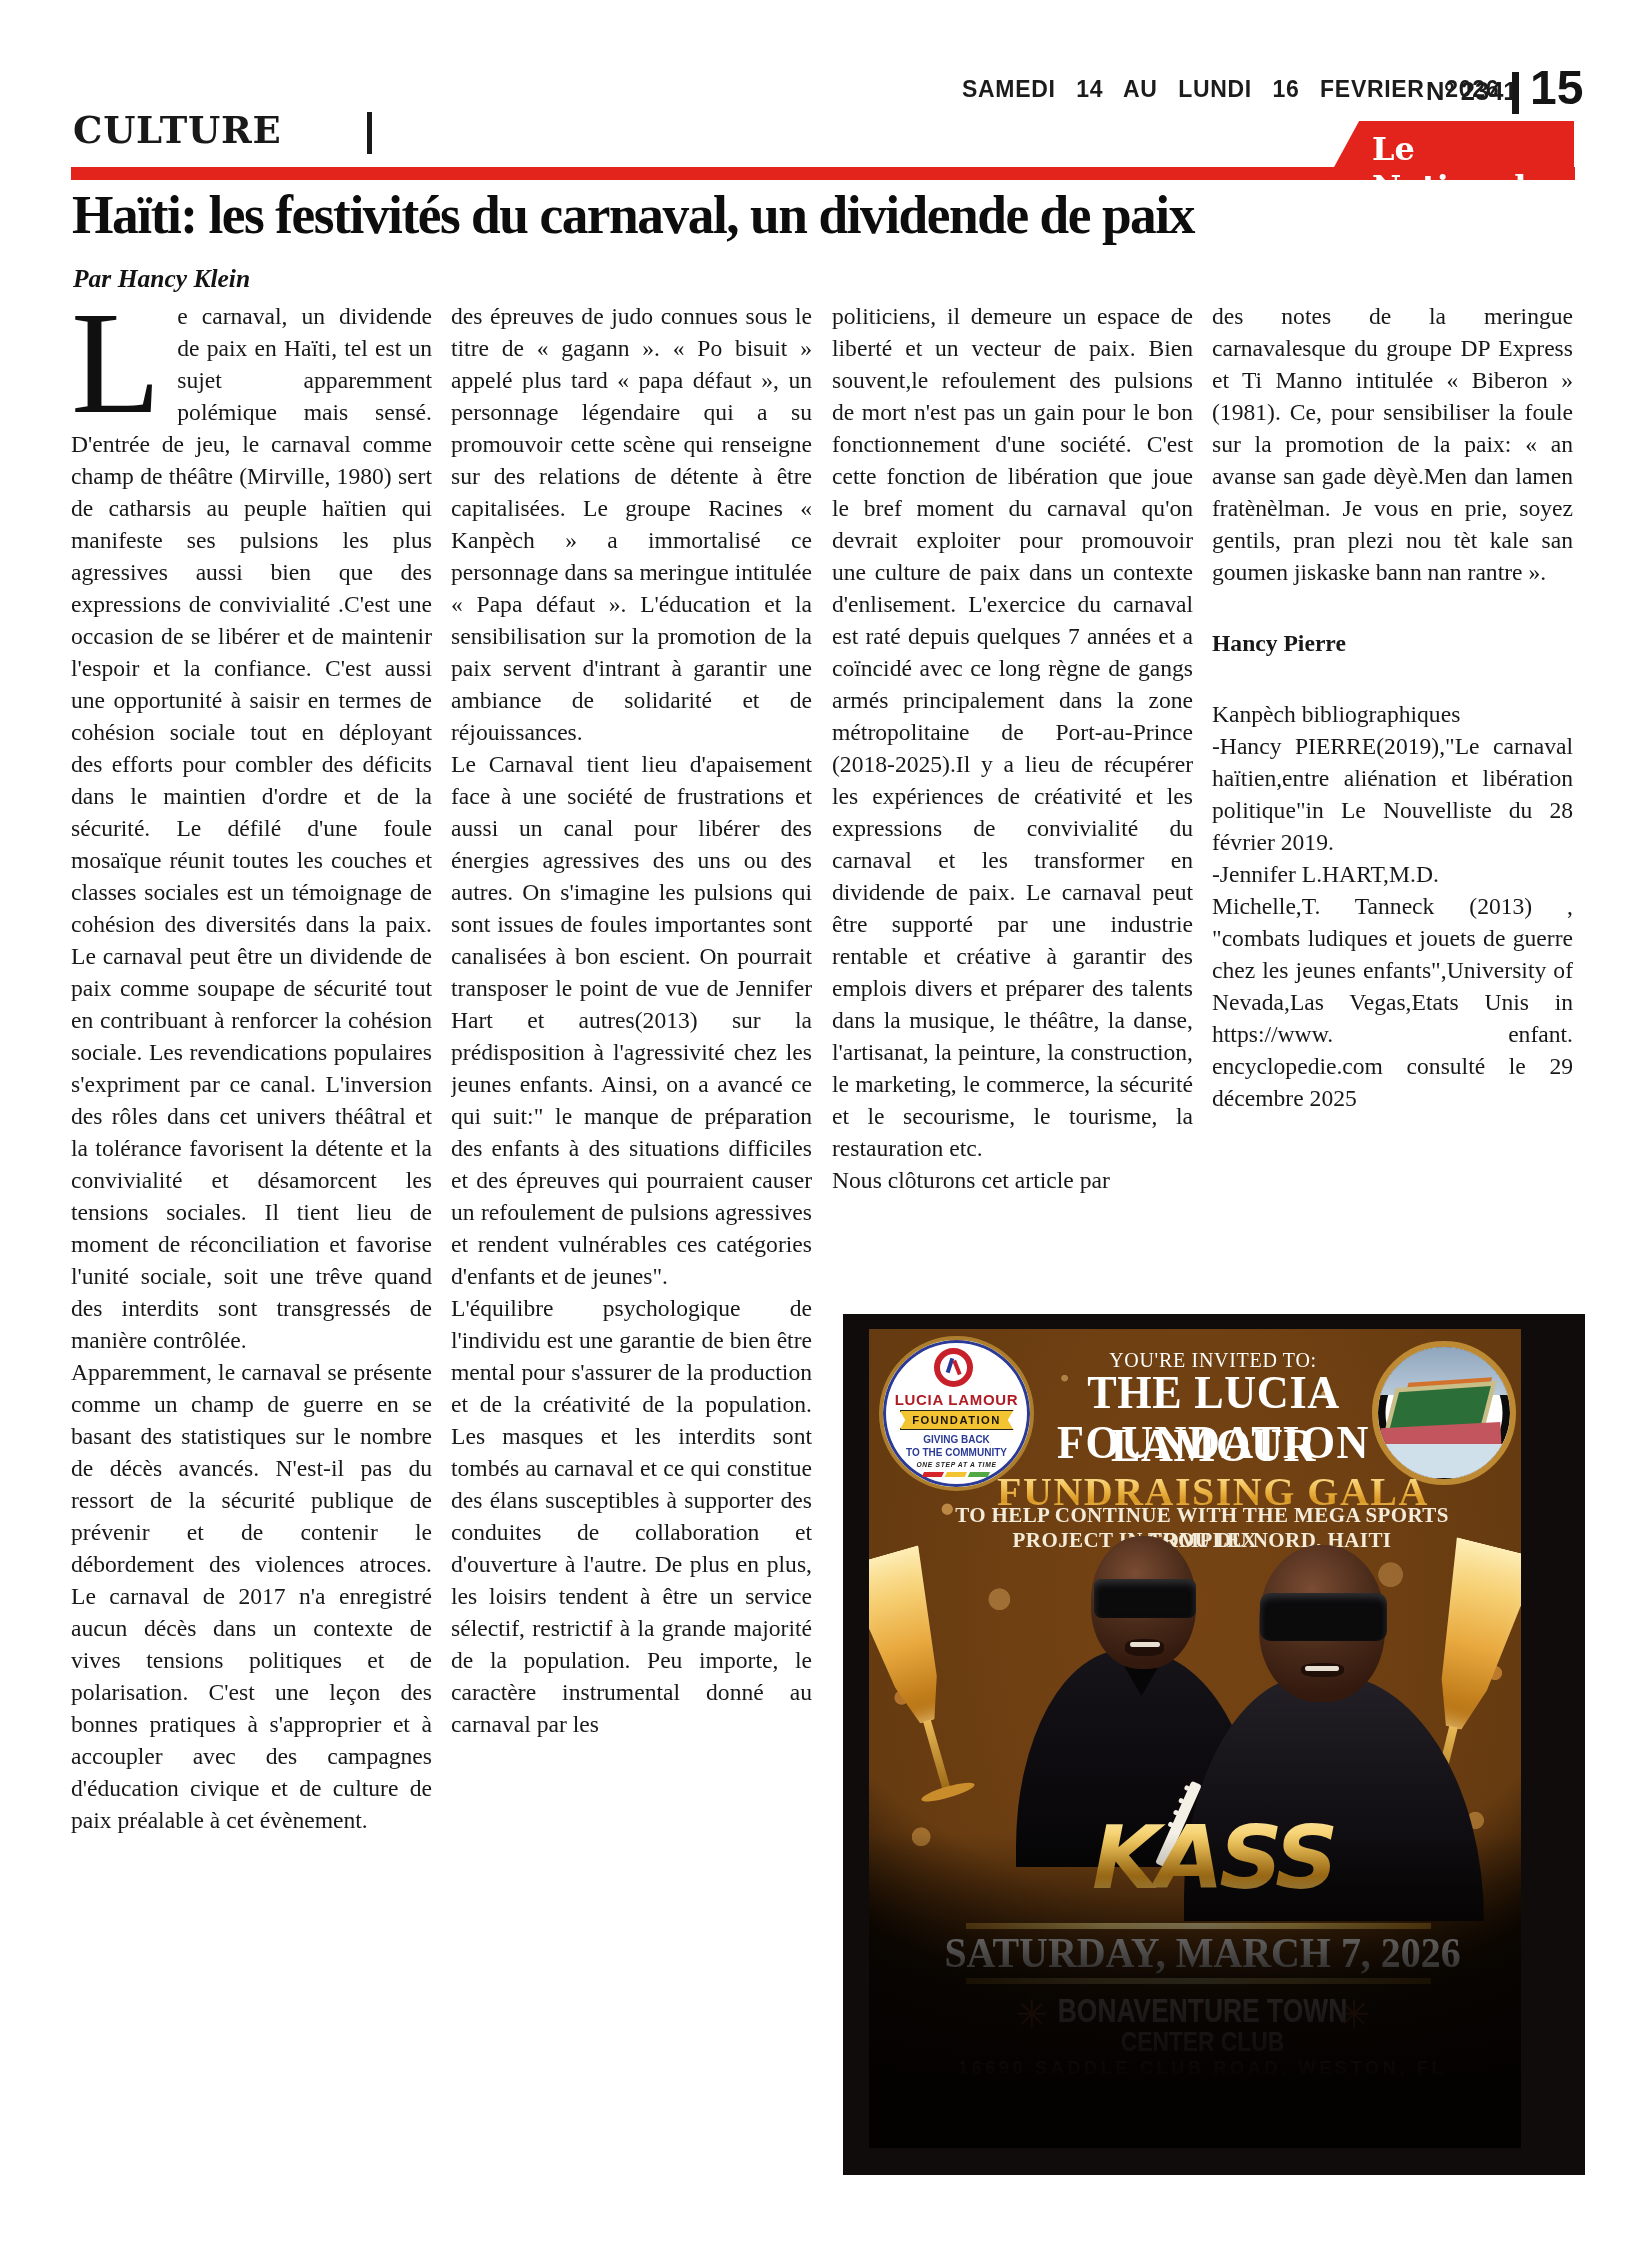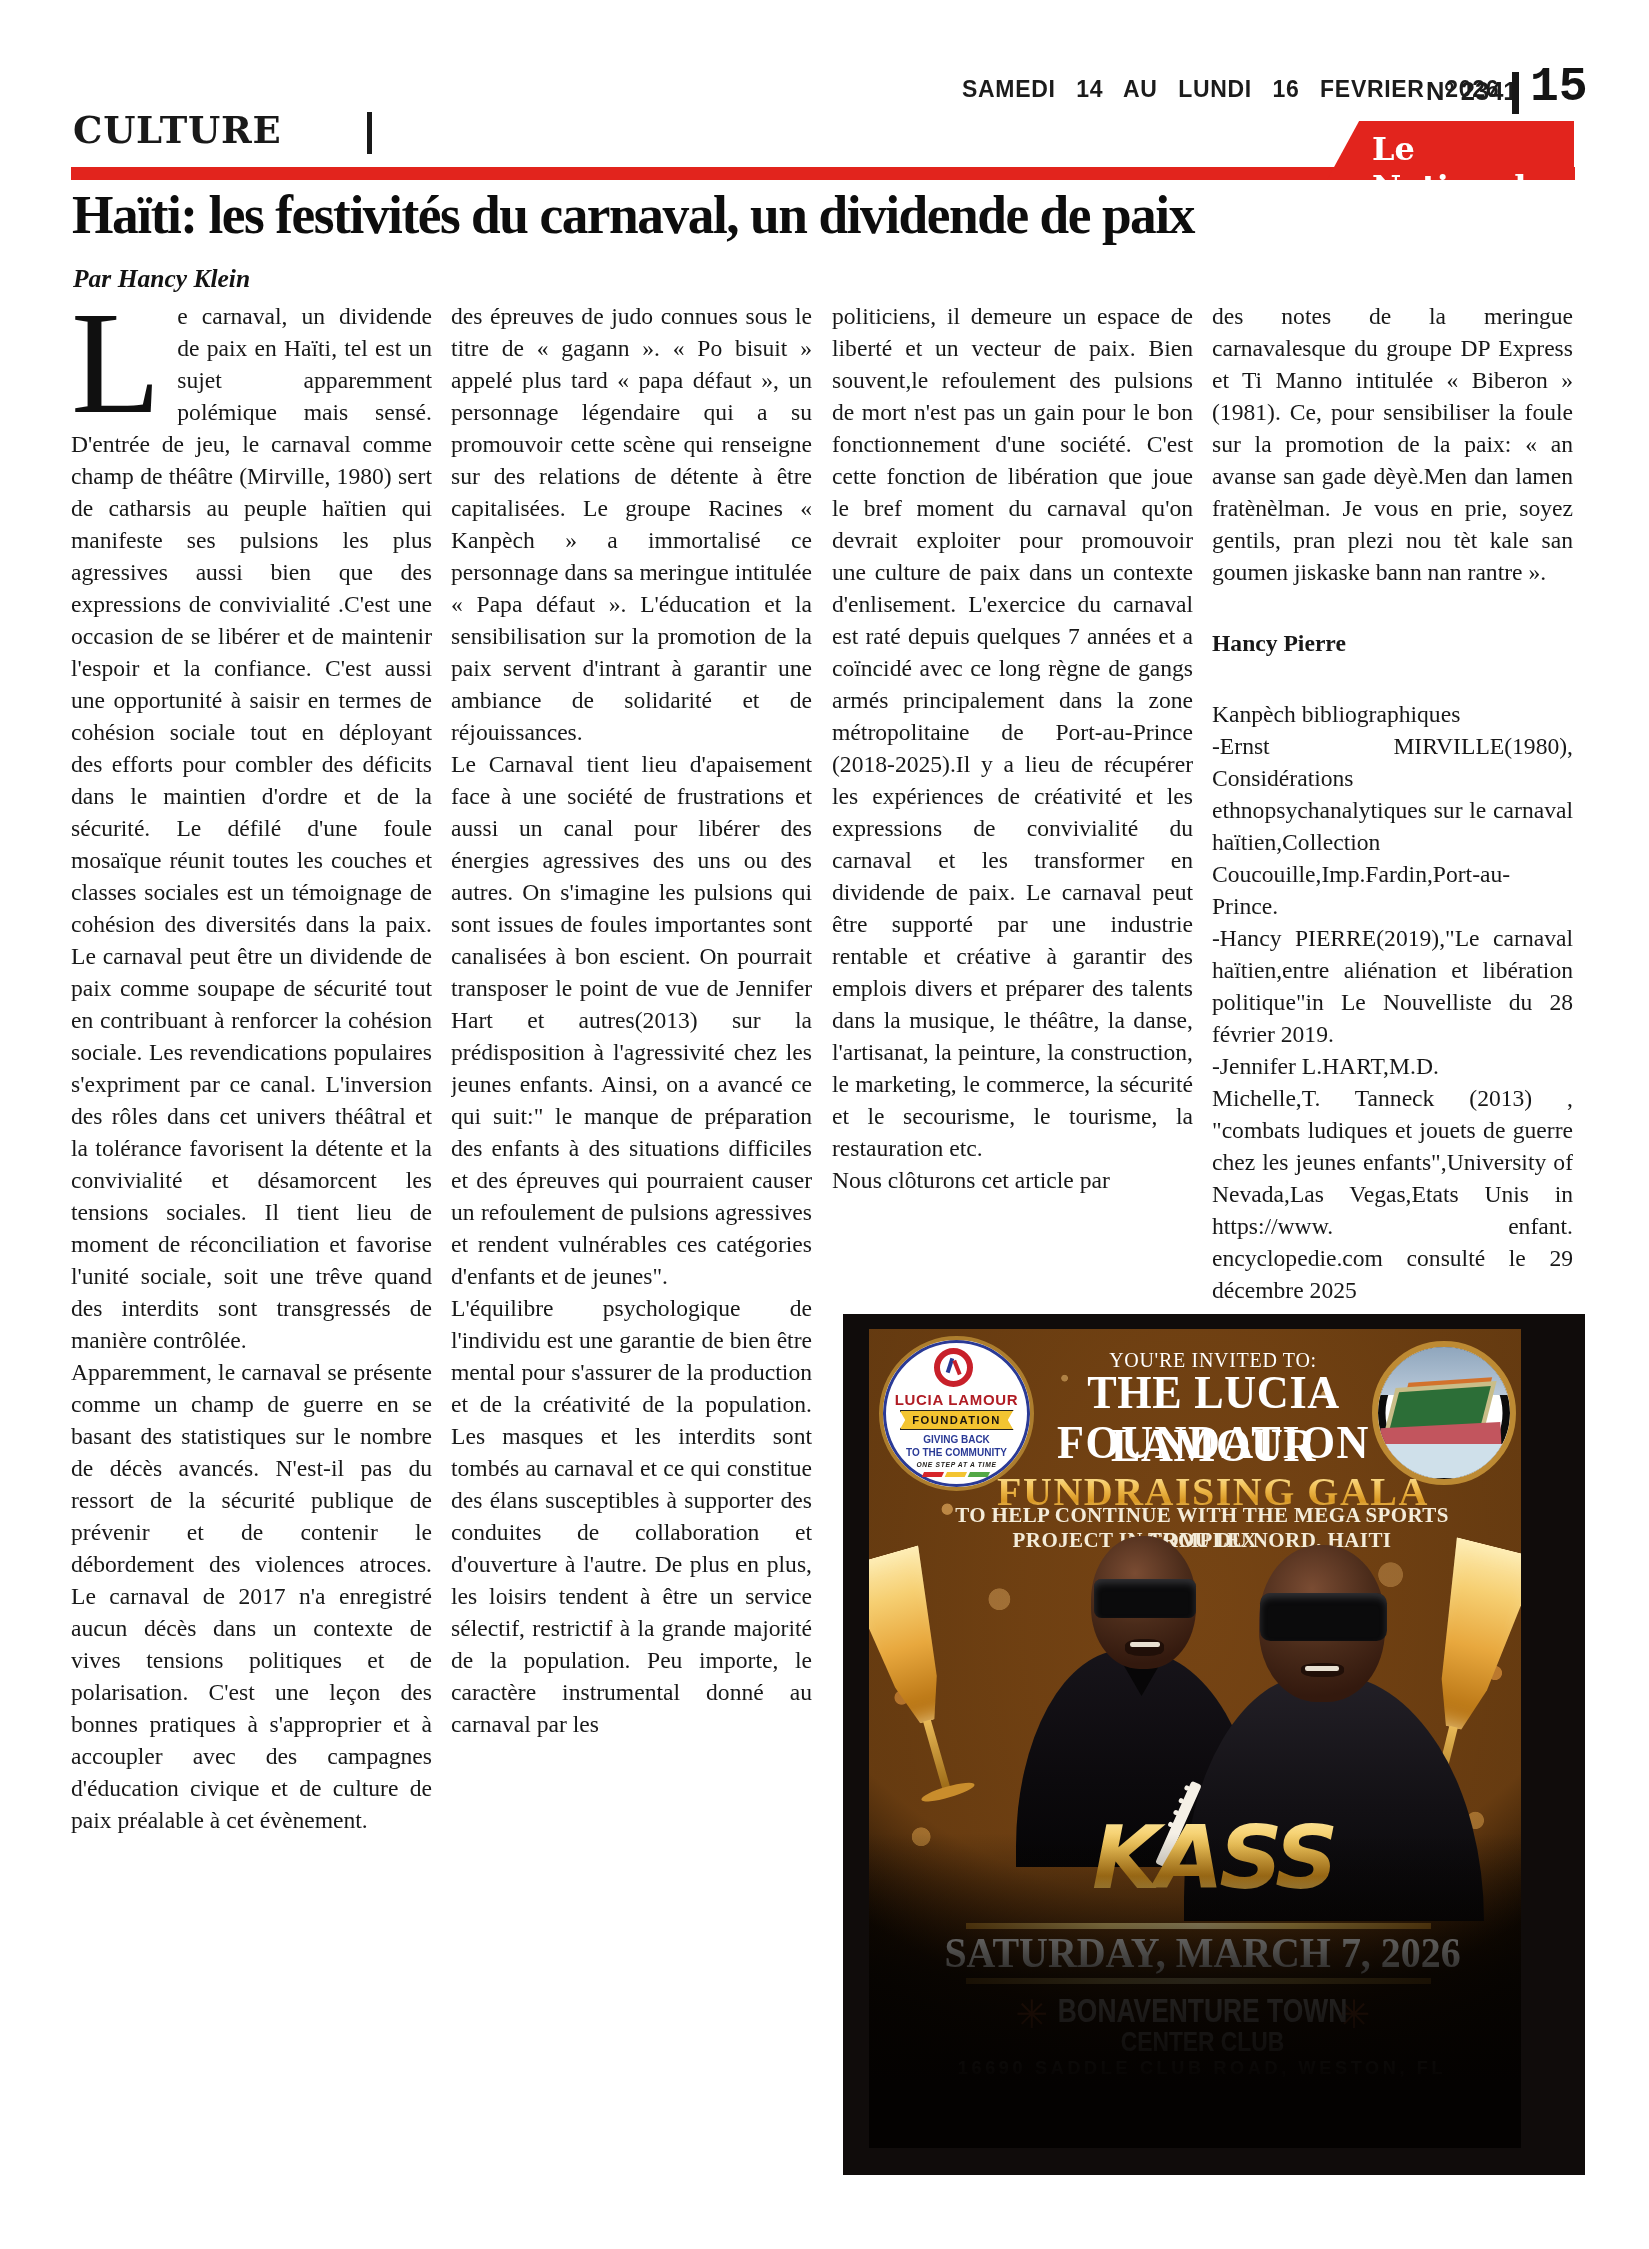--- a/index.html
+++ b/index.html
@@ -3,21 +3,21 @@
 <meta charset="utf-8">
 <style>
   html,body{margin:0;padding:0;}
   body{width:1650px;height:2250px;position:relative;background:#ffffff;font-family:"Liberation Serif",serif;color:#1b1b1b;}
   .abs{position:absolute;}
 
   
   .date-line{left:962px;top:76px;font-family:"Liberation Sans",sans-serif;font-weight:bold;font-size:23px;letter-spacing:0.7px;word-spacing:13.5px;color:#1c1c1c;}
   .issue-no{left:1426px;top:77px;font-family:"Liberation Sans",sans-serif;font-weight:bold;font-size:25.5px;color:#1c1c1c;}
   .page-bar{left:1512px;top:72px;width:6.7px;height:42px;background:#171717;}
-  .page-num{left:1530px;top:60px;font-family:Liberation Mono, monospace;font-weight:bold;font-size:48px;color:#141414;}
+  .page-num{left:1530px;top:60px;font-family:Liberation Sans, sans-serif;font-weight:bold;font-size:48px;color:#141414;}
   .culture{left:73px;top:108px;font-family:"DejaVu Serif",serif;font-weight:bold;font-size:37px;letter-spacing:0.7px;color:#191919;}
   .culture-vbar{left:367px;top:112px;width:4.5px;height:42px;background:#191919;}
   .red-rule{left:71px;top:167px;width:1504px;height:12.7px;background:#e2241d;}
   .brand-badge{left:1327px;top:121px;width:247px;height:59px;background:#e2241d;clip-path:polygon(13% 0,100% 0,100% 100%,0 100%);}
   .brand-badge span{position:absolute;left:45px;top:9px;font-family:"DejaVu Serif",serif;font-weight:bold;font-size:32px;color:#ffffff;}
 
   
   .headline{left:72px;top:183px;width:1485px;font-family:"Liberation Serif",serif;font-weight:bold;font-size:55px;letter-spacing:-1.5px;color:#0d0d0d;transform:scaleX(.97);transform-origin:left top;white-space:nowrap;}
   .byline{left:73px;top:264px;font-family:"Liberation Serif",serif;font-weight:bold;font-style:italic;font-size:25.5px;color:#141414;}
 
@@ -150,21 +150,20 @@
 
 <div class="col col3">
   <p>politiciens, il demeure un espace de liberté et un vecteur de paix. Bien souvent,le refoulement des pulsions de mort n'est pas un gain pour le bon fonctionnement d'une société. C'est cette fonction de libération que joue le bref moment du carnaval qu'on devrait exploiter pour promouvoir une culture de paix dans un contexte d'enlisement. L'exercice du carnaval est raté depuis quelques 7 années et a coïncidé avec ce long règne de gangs armés principalement dans la zone métropolitaine de Port-au-Prince (2018-2025).Il y a lieu de récupérer les expériences de créativité et les expressions de convivialité du carnaval et les transformer en dividende de paix. Le carnaval peut être supporté par une industrie rentable et créative à garantir des emplois divers et préparer des talents dans la musique, le théâtre, la danse, l'artisanat, la peinture, la construction, le marketing, le commerce, la sécurité et le secourisme, le tourisme, la restauration etc.</p>
   <p>Nous clôturons cet article par</p>
 </div>
 
 <div class="col col4">
   <p>des notes de la meringue carnavalesque du groupe DP Express et Ti Manno  intitulée « Biberon » (1981). Ce, pour sensibiliser la foule sur la promotion de la paix: « an avanse san gade dèyè.Men dan lamen fratènèlman. Je vous en prie, soyez gentils, pran plezi nou tèt kale san goumen jiskaske bann nan rantre ».</p>
   <p class="sig">Hancy Pierre</p>
   <p>Kanpèch bibliographiques</p>
-  <p>-Ernst MIRVILLE(1980), Considérations ethnopsychanalytiques sur le carnaval haïtien,Collection Coucouille,Imp.Fardin,Port-au-Prince.</p>
   <p>-Hancy PIERRE(2019),"Le carnaval haïtien,entre aliénation et libération politique"in Le Nouvelliste du 28 février 2019.</p>
   <p>-Jennifer L.HART,M.D.</p>
   <p>Michelle,T. Tanneck (2013) , "combats ludiques et jouets de guerre chez les jeunes enfants",University of Nevada,Las Vegas,Etats Unis in https://www. enfant. encyclopedie.com consulté le 29 décembre 2025</p>
 </div>
 
 <div class="abs ad">
   <div class="ad-photo">
 
     <div class="abs logo">
       <div class="logo-emblem">

